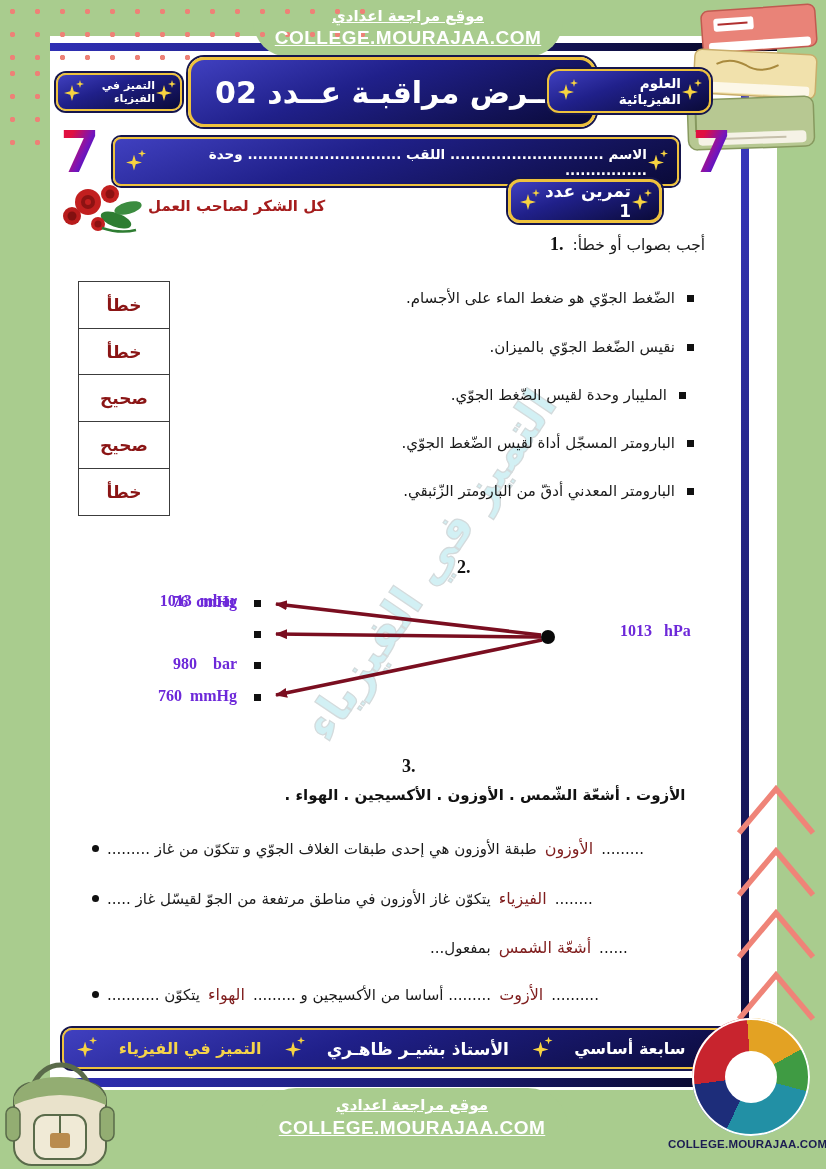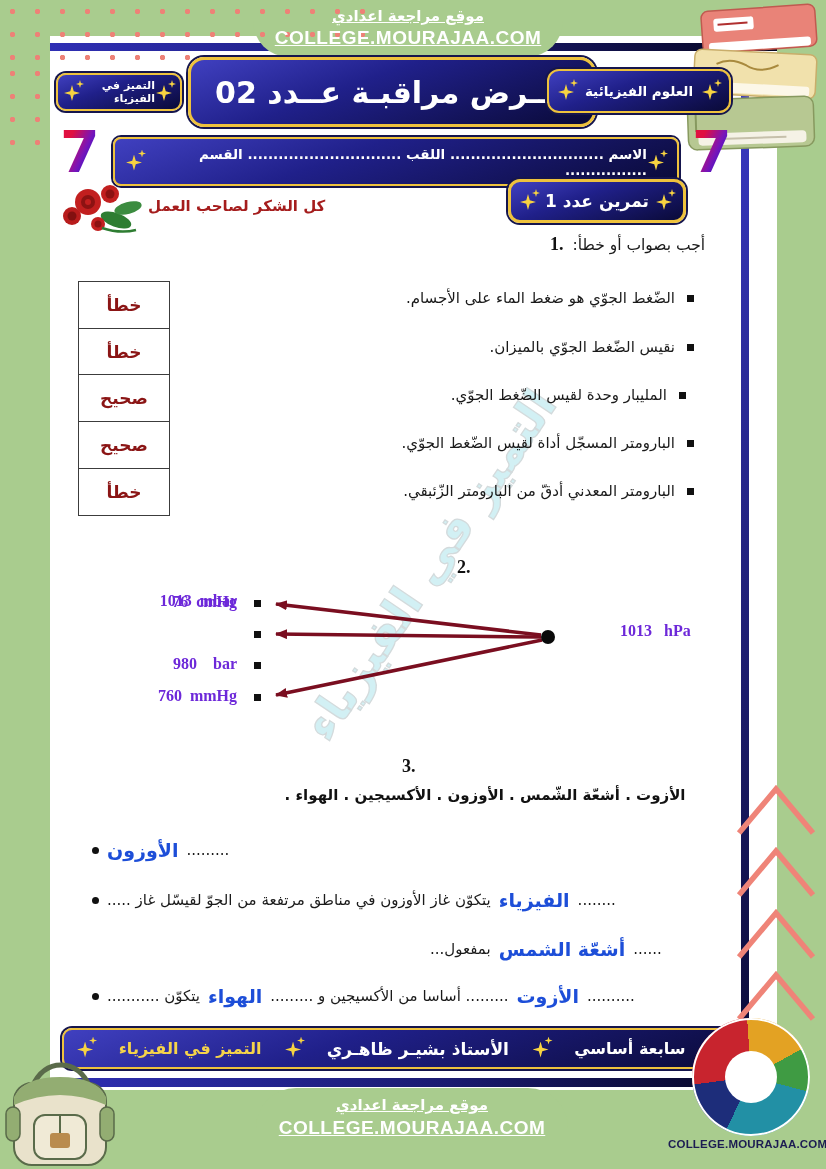--- a/index.html
+++ b/index.html
@@ -29,24 +29,24 @@
   .ftr1{left:256px;top:1096px;width:312px;}
   .ftr2{left:221px;top:1117px;width:382px;}
   
   .navy-badge{
     background:linear-gradient(160deg,#4040c0 0%,#20208a 40%,#0a0a38 100%);
     border:3px solid #eec23d;border-radius:16px;
     box-shadow:0 0 0 2px #15154d;
     display:flex;align-items:center;justify-content:center;color:#fff;font-weight:bold;
   }
   .main-title{left:188px;top:57px;width:402px;height:64px;font-size:30px;}
-  .badge-right{left:547px;top:69px;width:184px;height:44px;font-size:13.5px;border-radius:12px;border-width:2.5px;justify-content:space-between;padding:0 8px;box-sizing:border-box;}
+  .badge-right{left:547px;top:69px;width:164px;height:44px;font-size:13.5px;border-radius:12px;border-width:2.5px;justify-content:space-between;padding:0 8px;box-sizing:border-box;}
   .badge-left{left:56px;top:73px;width:126px;height:38px;font-size:11px;border-radius:10px;border-width:2.5px;justify-content:space-between;padding:0 5px;box-sizing:border-box;}
   .name-bar{left:113px;top:137px;width:566px;height:49px;font-size:13.5px;border-radius:8px;border-width:2.5px;justify-content:space-between;padding:0 10px;box-sizing:border-box;direction:rtl;}
-  .ex-badge{left:508px;top:179px;width:178px;height:44px;font-size:17px;border-radius:12px;justify-content:space-between;padding:0 8px;box-sizing:border-box;direction:rtl;}
+  .ex-badge{left:508px;top:179px;width:154px;height:44px;font-size:17px;border-radius:12px;justify-content:space-between;padding:0 8px;box-sizing:border-box;direction:rtl;}
   .footer-bar{left:62px;top:1028px;width:680px;height:41px;font-size:16px;border-radius:10px;border-width:2.5px;justify-content:space-between;padding:0 12px;box-sizing:border-box;direction:rtl;}
   .footer-bar .teacher{font-size:17px;}
   .footer-bar .brand{color:#f5d34a;}
   
   .spark{position:relative;display:inline-block;width:20px;height:20px;flex:0 0 auto;}
   .star4{position:absolute;display:block;background:#f7d341;
     clip-path:polygon(50% 0%,61% 39%,100% 50%,61% 61%,50% 100%,39% 61%,0% 50%,39% 39%);}
   .star4.big{width:16px;height:16px;left:1px;top:3px;}
   .star4.sm{width:8px;height:8px;right:-1px;top:-2px;}
   
@@ -68,21 +68,21 @@
     display:flex;align-items:center;justify-content:center;
     color:#8b1515;font-weight:bold;font-size:17px;background:#fff;}
   .ansbox:first-child{margin-top:0;}
   
   .mval{font-family:"Liberation Serif","DejaVu Serif",serif;font-weight:bold;font-size:16px;color:#6d28d9;white-space:pre;}
   .mrow{width:120px;text-align:right;}
   .mbullet{width:7px;height:7px;background:#111;}
   
   .fill{display:flex;align-items:center;gap:8px;direction:ltr;white-space:nowrap;}
   .fill .chunk{direction:rtl;font-size:15px;color:#1a1a1a;}
-  .fill .answer{direction:rtl;font-size:19px;font-weight:bold;color:#1d4ed8;}
+  .fill .answer{direction:rtl;font-size:16px;font-weight:normal;color:#7f1d1d;}
   .rd-bullet{width:7px;height:7px;border-radius:50%;background:#111;flex:0 0 auto;}
   .wordbank{left:280px;top:786px;width:410px;text-align:center;direction:rtl;font-weight:bold;font-size:15px;color:#111;}
   
   .watermark{left:160px;top:330px;width:540px;height:470px;display:flex;align-items:center;justify-content:center;
     transform:rotate(-56deg);font-size:46px;font-weight:bold;letter-spacing:2px;white-space:nowrap;
     color:#c8edf2;-webkit-text-stroke:1.3px #c9d2d4;opacity:.8;}
   
   .ring{left:692px;top:1018px;width:118px;height:118px;border-radius:50%;
     background:conic-gradient(from 205deg,#1d2d7a 0 16%,#c8242e 16% 42%,#e3a223 42% 60%,#3f9b43 60% 72%,#2290a5 72% 100%);
     box-shadow:0 0 0 2px #ffffff inset;}
@@ -154,21 +154,21 @@
 </div>
 
 <div class="abs seven seven-l">7</div>
 <div class="abs seven seven-r">7</div>
 
 <div class="abs navy-badge name-bar">
   <span class="spark">
       <i class="star4 big"></i>
       <i class="star4 sm"></i>
     </span>
-  <span>الاسم .............................. اللقب .............................. القسم ................</span>
+  <span>الاسم .............................. اللقب .............................. وحدة ................</span>
   <span class="spark">
       <i class="star4 big"></i>
       <i class="star4 sm"></i>
     </span>
 </div>
 
 <div class="abs navy-badge ex-badge">
   <span class="spark">
       <i class="star4 big"></i>
       <i class="star4 sm"></i>
@@ -256,20 +256,21 @@
   <circle cx="298" cy="57" r="7" fill="#0a0a0a"></circle>
 </svg>
 
 <div class="abs q-head" style="left:402px;top:756px;">
   <span class="q-num">3.</span>
 </div>
 <div class="abs wordbank">الأزوت  . أشعّة الشّمس  . الأوزون  . الأكسيجين  . الهواء  .</div>
 
 <div class="abs fill" style="left:92px;top:839px;">
   <span class="rd-bullet"></span>
+  <span class="chunk">طبقة الأوزون هي إحدى طبقات الغلاف الجوّي و تتكوّن من غاز .........</span>
   <span class="answer">الأوزون</span>
   <span class="chunk">.........</span>
 </div>
 
 <div class="abs fill" style="left:92px;top:889px;">
   <span class="rd-bullet"></span>
   <span class="chunk">يتكوّن غاز الأوزون في مناطق مرتفعة من الجوّ لقيسّل غاز .....</span>
   <span class="answer">الفيزياء</span>
   <span class="chunk">........</span>
 </div>

